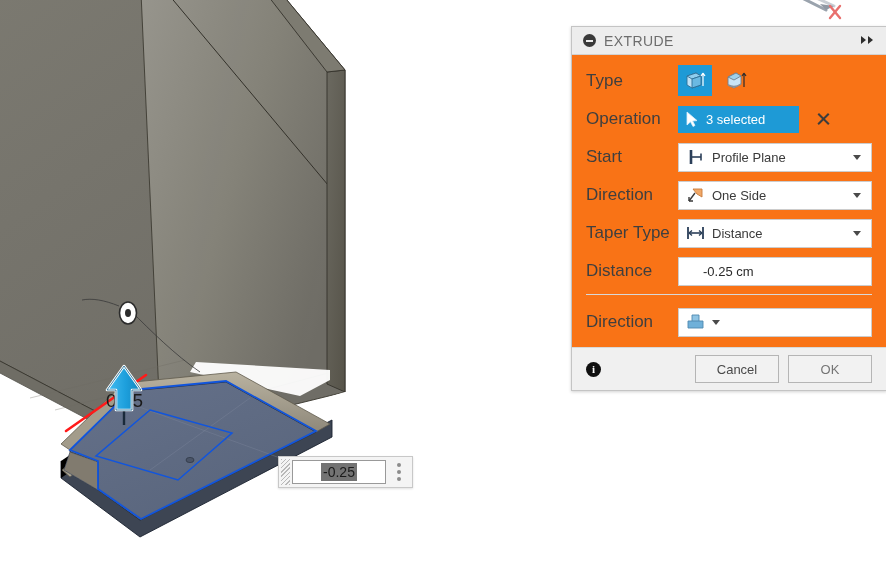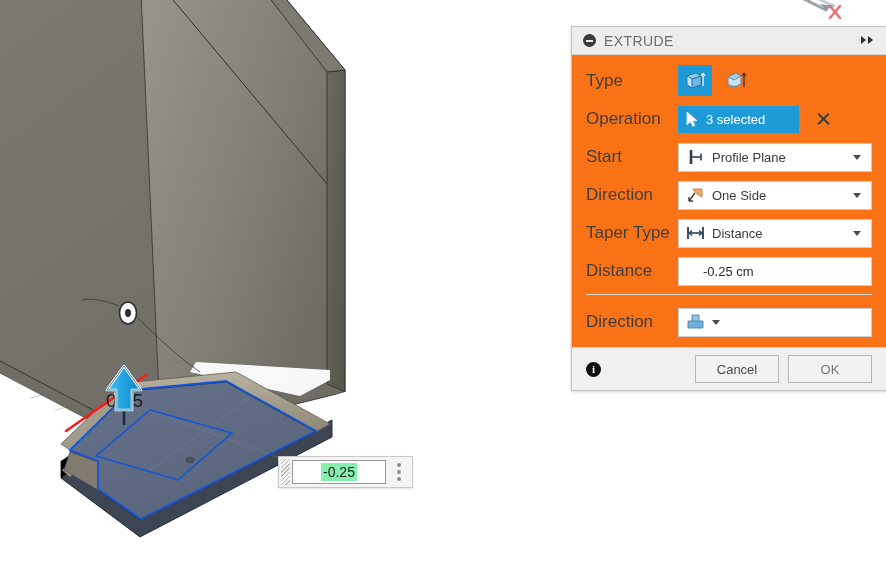--- a/index.html
+++ b/index.html
@@ -57,21 +57,21 @@
     background: #ffffff;
     border: 1px solid #999999;
     display: flex;
     align-items: center;
     justify-content: center;
     font-size: 14px;
     color: #1b1b1b;
     padding: 0 3px;
   }
   #canvas-value-input .sel {
-    background: #86efac;
+    background: #737373;
     padding: 1px 2px;
   }
   #canvas-value-dots {
     width: 26px;
     height: 26px;
     display: flex;
     flex-direction: column;
     align-items: center;
     justify-content: center;
     gap: 3px;

